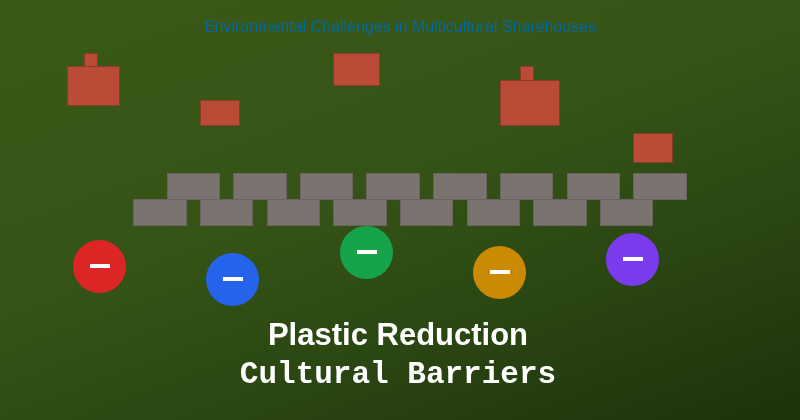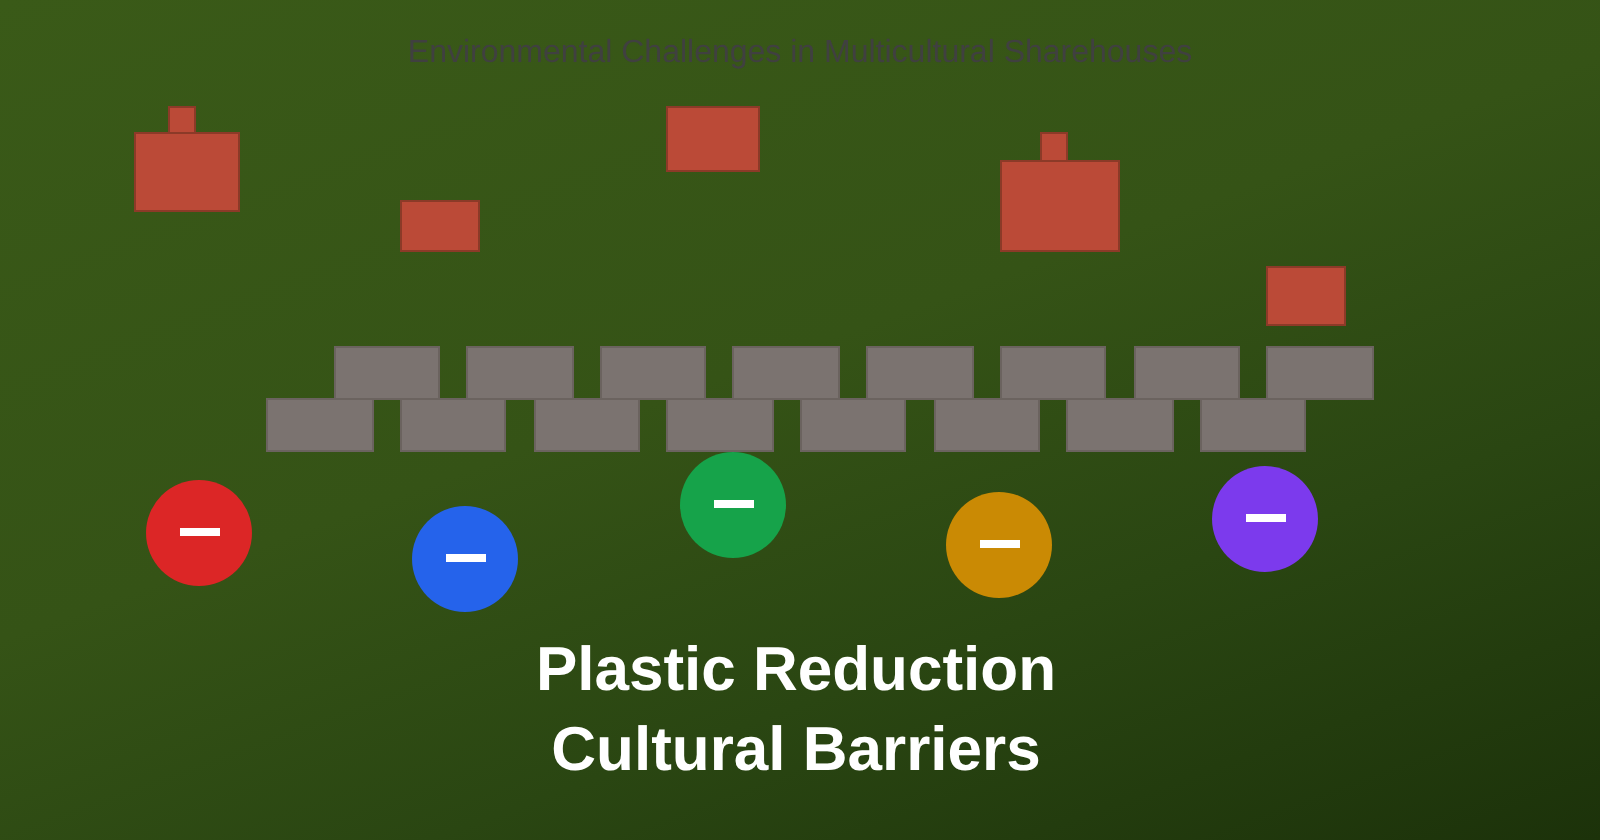--- a/index.html
+++ b/index.html
@@ -1,20 +1,20 @@
 <!DOCTYPE html>
 <html><head>
 <meta charset="utf-8">
 <style>
   html,body{margin:0;padding:0;}
   body{width:800px;height:420px;overflow:hidden;position:relative;
     background:linear-gradient(160deg,#3a5a18 0%,#355316 45%,#2a4612 70%,#1c320a 100%);
     font-family:"Liberation Sans",sans-serif;}
   .title{position:absolute;left:0;top:18px;width:800px;text-align:center;
-    color:#404040;font-size:16px;}
+    color:#0369a1;font-size:16px;}
   .block{position:absolute;background:#bb4a37;border:1px solid #8c3a28;box-sizing:border-box;}
   .gray{position:absolute;background:#7b7370;border:1px solid #6b635f;box-sizing:border-box;}
   .dot{position:absolute;width:53px;height:53px;border-radius:50%;}
   .dot .minus{position:absolute;left:17px;top:24px;width:20px;height:4px;background:#fff;}
   .caption{position:absolute;left:0;width:796px;text-align:center;color:#fff;
     font-weight:bold;font-size:31px;line-height:40px;}
 </style>
 </head>
 <body>
 
@@ -56,13 +56,13 @@
   <span class="minus"></span>
 </div>
 <div class="dot" style="left:473px;top:246px;background:#ca8a04;">
   <span class="minus"></span>
 </div>
 <div class="dot" style="left:606px;top:233px;background:#7c3aed;">
   <span class="minus"></span>
 </div>
 
 <div class="caption" style="top:315px;">Plastic Reduction</div>
-<div class="caption" style="top:355px;">Cultural Barriers</div>
+<div class="caption" style="top:355px;font-family:Liberation Mono, monospace;">Cultural Barriers</div>
 
 </body></html>

